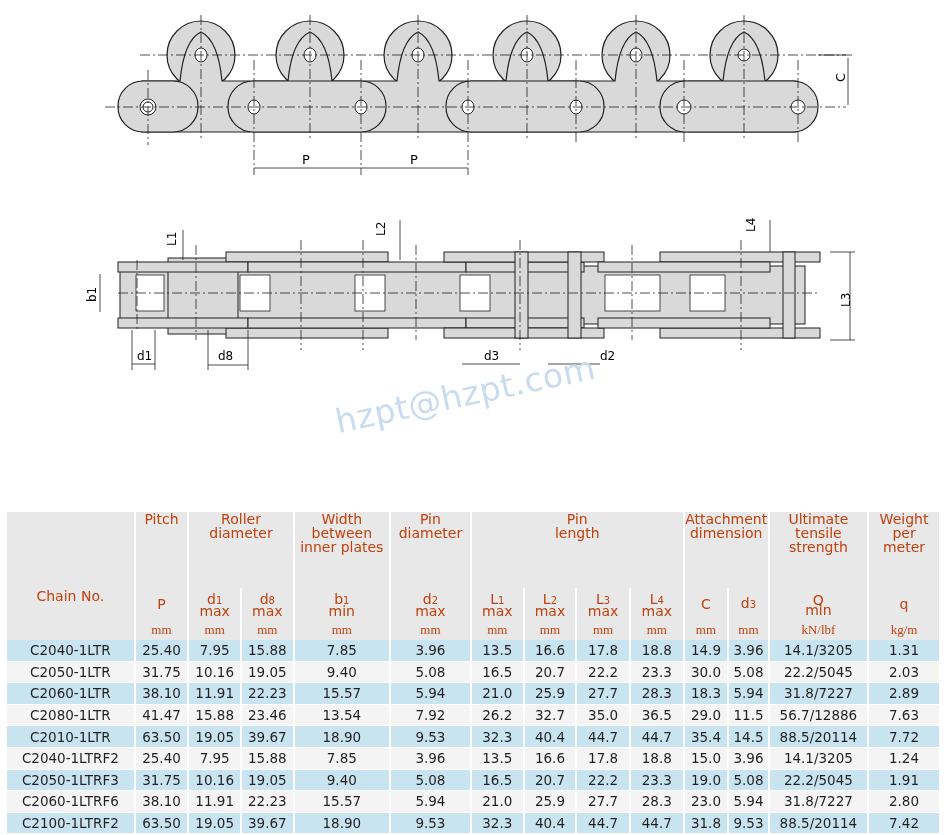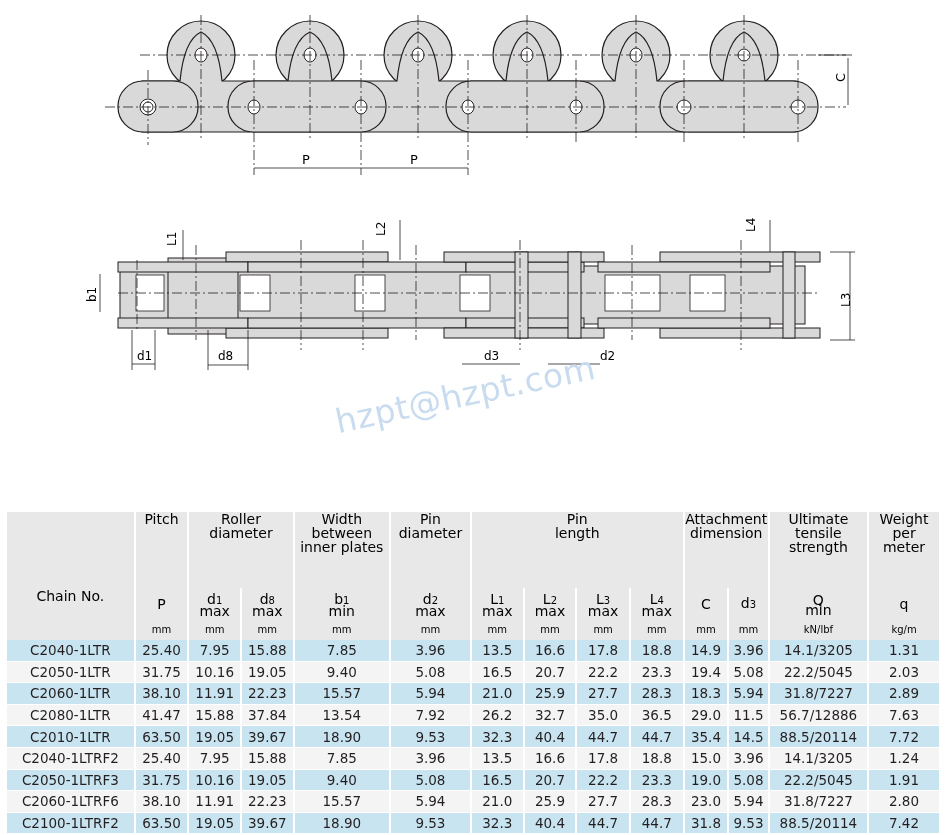--- a/index.html
+++ b/index.html
@@ -3,27 +3,27 @@
 <meta charset="utf-8">
 <style>
   html, body { margin: 0; padding: 0; background: #ffffff; }
   body { width: 946px; height: 835px; position: relative; overflow: hidden; font-family: "DejaVu Sans", sans-serif; color: #231f20; }
   .diagram { position: absolute; left: 0; }
   #side-view { top: 0; width: 946px; height: 190px; }
   #top-view { top: 200px; width: 946px; height: 180px; }
   .watermark { position: absolute; left: 340px; top: 402px; font-size: 33px; color: #c9dcef; transform: rotate(-12deg); transform-origin: left bottom; letter-spacing: 0.5px; font-family: "DejaVu Sans", sans-serif; }
   table.spec { position: absolute; left: 5px; top: 512px; width: 936px; border-collapse: collapse; font-size: 13px; table-layout: fixed; }
   table.spec th, table.spec td { text-align: center; padding: 0; border-left: 2px solid #ffffff; border-right: 2px solid #ffffff; }
-  table.spec th { font-weight: normal; color: #000000; background: #e8e8e9; line-height: 14px; }
+  table.spec th { font-weight: normal; color: #c2410c; background: #e8e8e9; line-height: 14px; }
   .hdr-top th { height: 76px; vertical-align: top; padding-top: 13px; font-size: 14px; }
   .hdr-top th.chainno { vertical-align: middle; padding-top: 40px; }
   .hdr-sym th { height: 32px; background: #dcdddd; vertical-align: middle; font-size: 14px; }
   .hdr-sym th .sub { font-size: 10px; }
   .hdr-sym th .mx { display:block; line-height: 11px; margin-top: -2px; }
-  .hdr-unit th { height: 20px; background: #e8e8e9; font-size: 10px; }
+  .hdr-unit th { height: 20px; background: #e8e8e9; font-size: 13px; font-family: Liberation Serif, serif; }
   tbody td { height: 20.6px; font-size: 13.5px; }
   tbody tr:nth-child(odd) td { background: #c9e4f1; }
   tbody tr:nth-child(even) td { background: #f4f4f5; }
   tbody td { border-bottom: 1px solid #ffffff; }
   .sub { font-size: 9px; }
   svg text { font-family: "DejaVu Sans", sans-serif; }
 </style>
 </head>
 <body>
 
@@ -245,21 +245,21 @@
         <td>C2050-1LTR</td>
         <td>31.75</td>
         <td>10.16</td>
         <td>19.05</td>
         <td>9.40</td>
         <td>5.08</td>
         <td>16.5</td>
         <td>20.7</td>
         <td>22.2</td>
         <td>23.3</td>
-        <td>19.4</td>
+        <td>30.0</td>
         <td>5.08</td>
         <td>22.2/5045</td>
         <td>2.03</td>
       </tr>
       <tr>
         <td>C2060-1LTR</td>
         <td>38.10</td>
         <td>11.91</td>
         <td>22.23</td>
         <td>15.57</td>
@@ -270,21 +270,21 @@
         <td>28.3</td>
         <td>18.3</td>
         <td>5.94</td>
         <td>31.8/7227</td>
         <td>2.89</td>
       </tr>
       <tr>
         <td>C2080-1LTR</td>
         <td>41.47</td>
         <td>15.88</td>
-        <td>37.84</td>
+        <td>23.46</td>
         <td>13.54</td>
         <td>7.92</td>
         <td>26.2</td>
         <td>32.7</td>
         <td>35.0</td>
         <td>36.5</td>
         <td>29.0</td>
         <td>11.5</td>
         <td>56.7/12886</td>
         <td>7.63</td>

